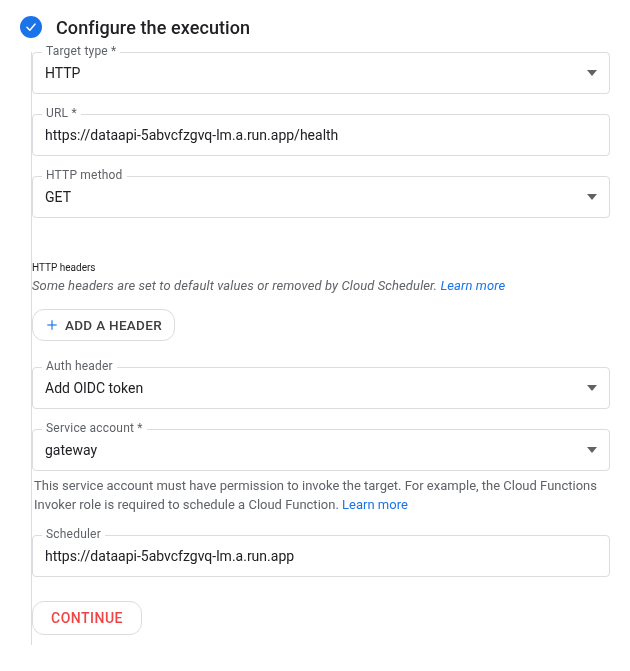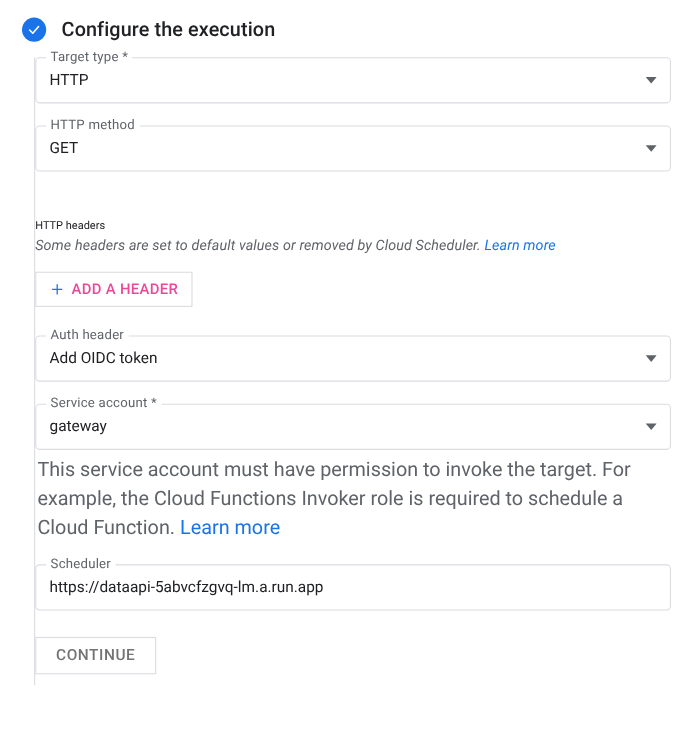--- a/index.html
+++ b/index.html
@@ -54,45 +54,45 @@
     .chevron svg { width: 10px; height: 10px; display:block;}
     .section-heading { font-weight: 400; font-size: 10px; margin-top: 44px; }
     .helper {
       color: #5f6368; font-size: 13px; margin-top: 4px; line-height: 1.4;
       letter-spacing: .1px;
       font-style: italic;
     }
     .helper a, .link { color: #1a73e8; text-decoration: none; }
     .outlined-btn {
       display: inline-flex; align-items: center; gap: 6px;
-      border: 1px solid #dadce0; border-radius: 0;
-      padding: 7px 12px; color: #ec4899; font-weight: 500;
+      border: 1px solid #dadce0; border-radius: 12px;
+      padding: 7px 12px; color: #404040; font-weight: 500;
       font-size: 13.5px; letter-spacing: .3px; background: #fff;
       cursor: pointer; margin-top: 14px;
       font-family: inherit;
     }
     .outlined-btn svg { width: 14px; height: 14px; stroke: #1a73e8; stroke-width: 2; }
     .continue-btn {
-      border: 1px solid #dadce0; border-radius: 0;
-      padding: 8px 18px; color: #737373; font-weight: 500;
+      border: 1px solid #dadce0; border-radius: 12px;
+      padding: 8px 18px; color: #ef4444; font-weight: 500;
       font-size: 14px; letter-spacing: .5px;
       background: #fff; cursor: pointer; margin-top: 24px;
       font-family: inherit;
     }
     input.text-input {
       width: 100%;
       border: none;
       outline: none;
       font-size: 14px;
       font-family: inherit;
       background: transparent;
       padding: 0;
       color: #202124;
     }
-    .helper-below { margin: 6px 2px 0 2px; color: #5f6368; font-size: 18px; line-height: 1.45;}
+    .helper-below { margin: 6px 2px 0 2px; color: #5f6368; font-size: 13px; line-height: 1.45;}
   </style>
 </head>
 <body>
 
 <div class="step-header">
   <div class="check-badge">
     <svg viewBox="0 0 24 24">
         <polyline points="5 12.5 10 17.5 19 7"></polyline>
       </svg>
   </div>
@@ -108,20 +108,26 @@
       <span class="val">HTTP</span>
       <span class="chevron">
           <svg viewBox="0 0 10 10">
             <path d="M0 2 L5 8 L10 2 Z" fill="#5f6368"></path>
           </svg>
         </span>
     </div>
   </div>
 
   
+  <div class="field">
+    <div class="float-label">URL *</div>
+    <div class="box">
+      <input class="text-input" type="text" value="https://dataapi-5abvcfzgvq-lm.a.run.app/health" style="">
+    </div>
+  </div>
 
   
   <div class="field">
     <div class="float-label">HTTP method</div>
     <div class="box select">
       <span class="val">GET</span>
       <span class="chevron">
           <svg viewBox="0 0 10 10">
             <path d="M0 2 L5 8 L10 2 Z" fill="#5f6368"></path>
           </svg>

